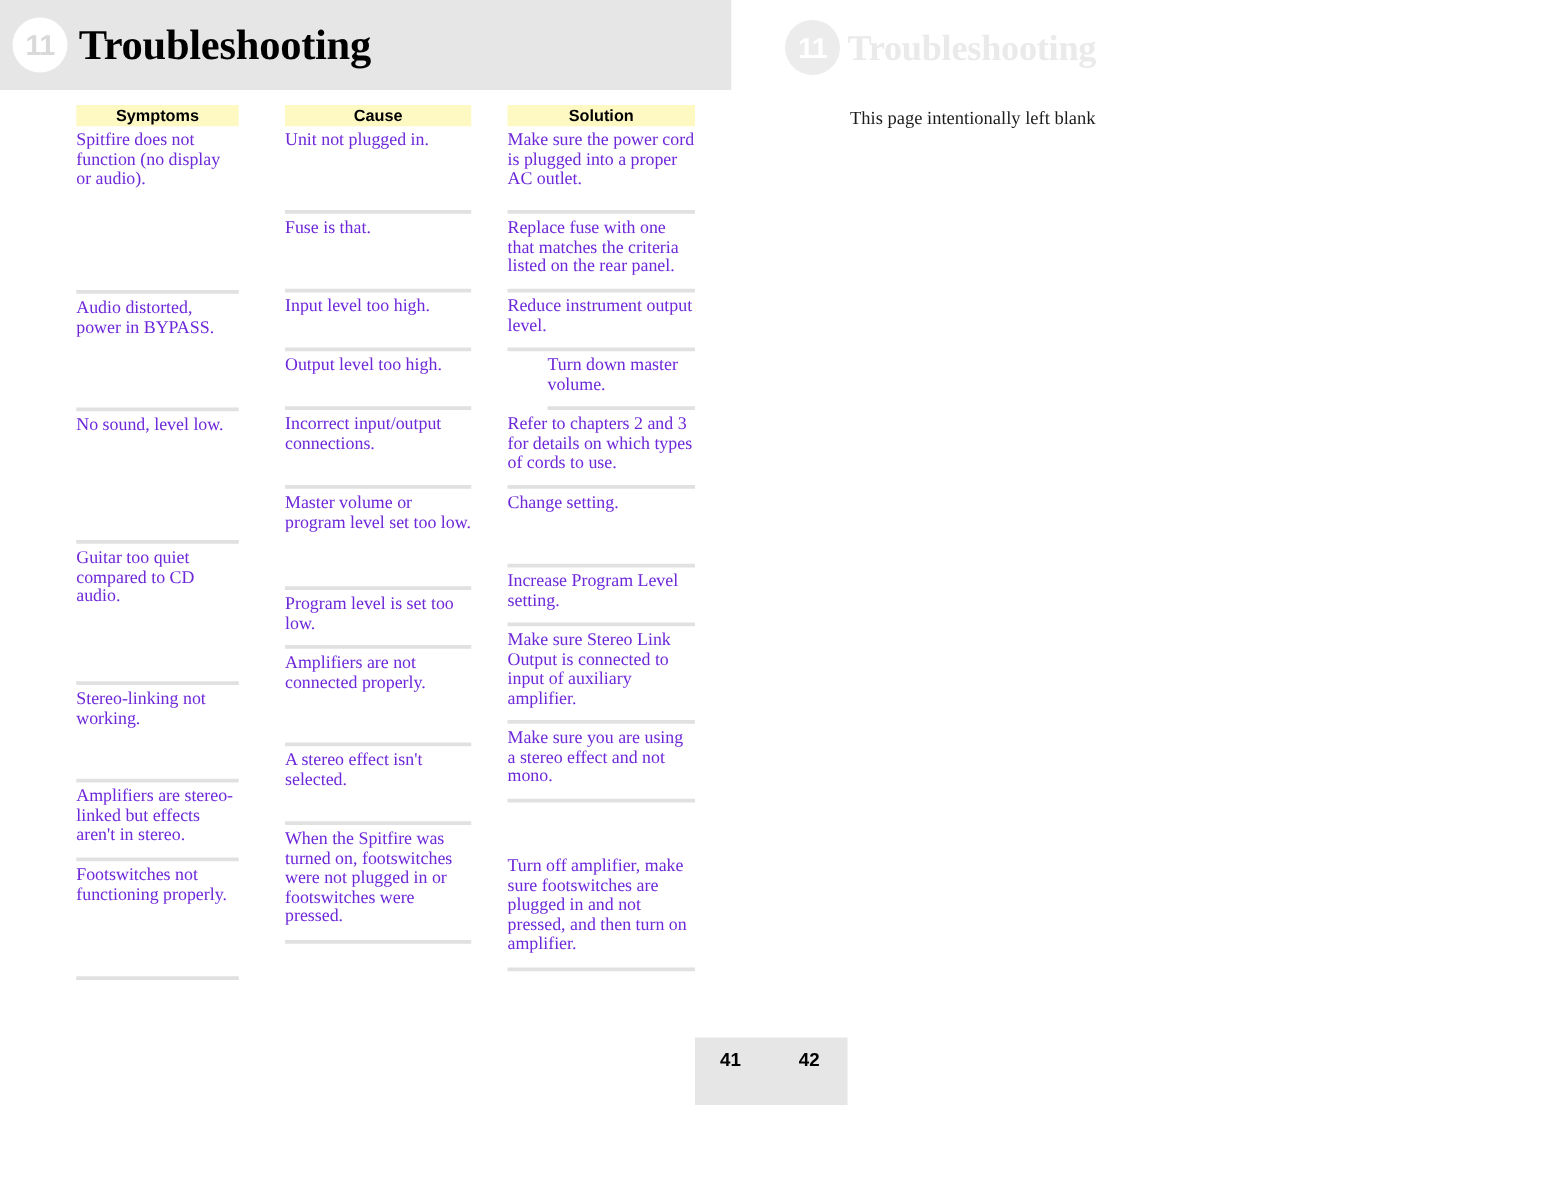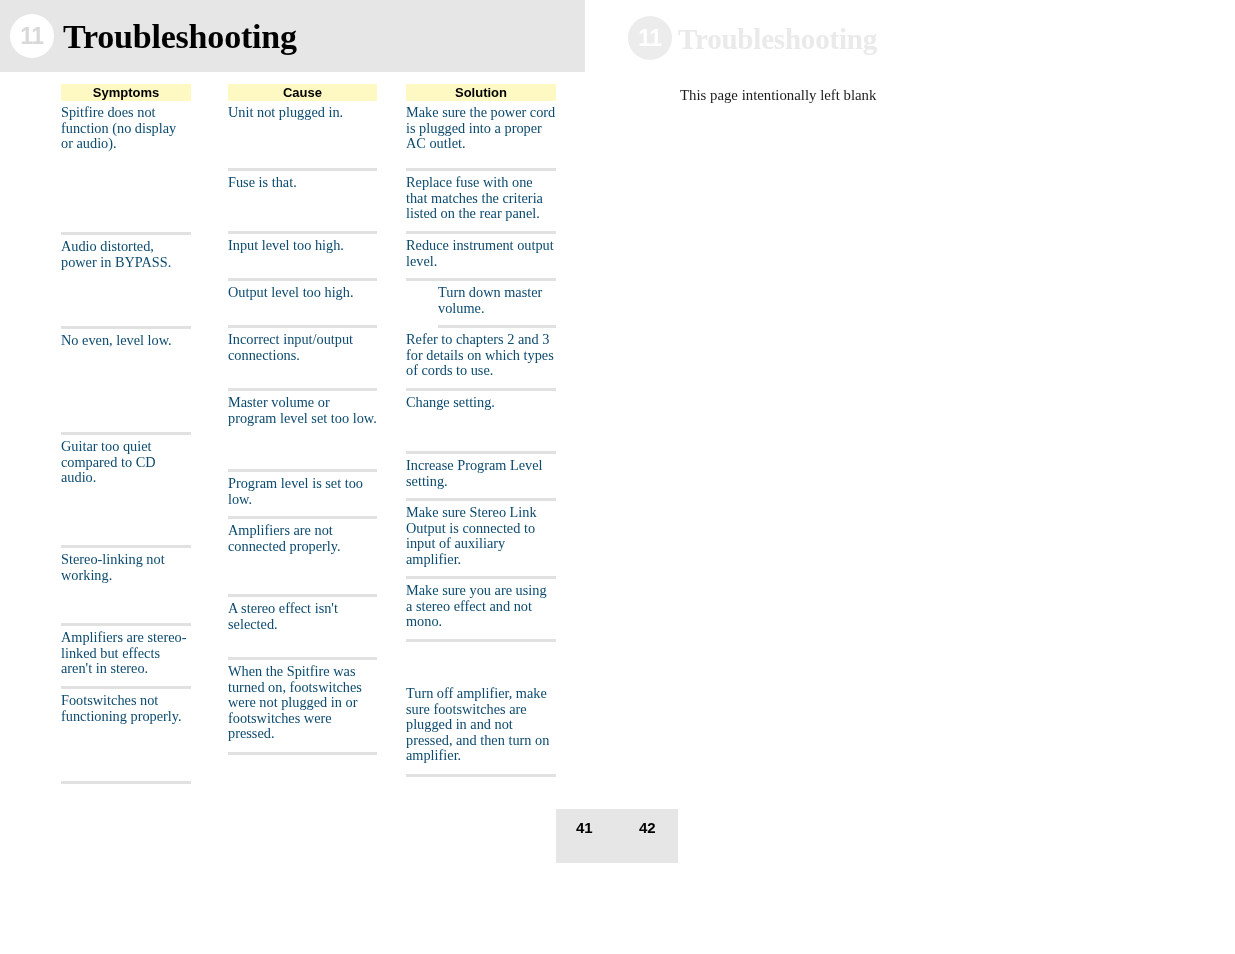--- a/index.html
+++ b/index.html
@@ -79,21 +79,21 @@
     line-height: 17px;
     color: #000000;
   }
 
   .cell {
     position: relative;
     box-sizing: border-box;
     padding-top: 4px;
     font-size: 14.3px;
     line-height: 15.5px;
-    color: #0c4a6e;
+    color: #6d28d9;
   }
   .cell .rule {
     position: absolute;
     left: 0;
     bottom: 0;
     width: 100%;
     height: 3px;
     background: #e1e1e1;
   }
   .cell-text {
@@ -141,21 +141,21 @@
     top: 86px;
     font-size: 14.8px;
     line-height: 18px;
     color: #1c1c1c;
   }
 
   
   #page-footer {
     position: absolute;
     left: 556px;
-    top: 809px;
+    top: 830px;
     width: 122px;
     height: 54px;
     background: #e6e6e6;
   }
   .page-num {
     position: absolute;
     top: 10px;
     font-family: "Liberation Sans", "DejaVu Sans", sans-serif;
     font-weight: bold;
     font-size: 15px;
@@ -180,21 +180,21 @@
     <div>
         <div class="cell" style="height: 134px;">
           <span class="cell-text">Spitfire does not function (no display or audio).</span>
           <span class="rule"></span>
         </div>
         <div class="cell" style="height: 94px;">
           <span class="cell-text">Audio distorted, power in BYPASS.</span>
           <span class="rule"></span>
         </div>
         <div class="cell" style="height: 106px;">
-          <span class="cell-text">No even, level low.</span>
+          <span class="cell-text">No sound, level low.</span>
           <span class="rule"></span>
         </div>
         <div class="cell" style="height: 113px;">
           <span class="cell-text">Guitar too quiet compared to CD audio.</span>
           <span class="rule"></span>
         </div>
         <div class="cell" style="height: 78px;">
           <span class="cell-text">Stereo-linking not working.</span>
           <span class="rule"></span>
         </div>

